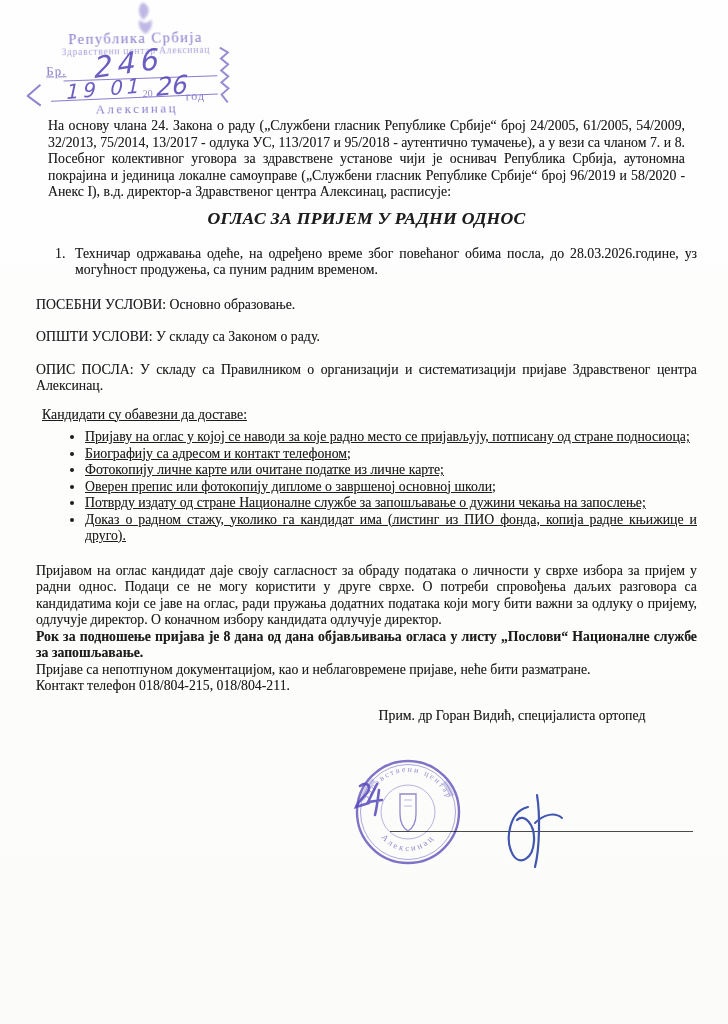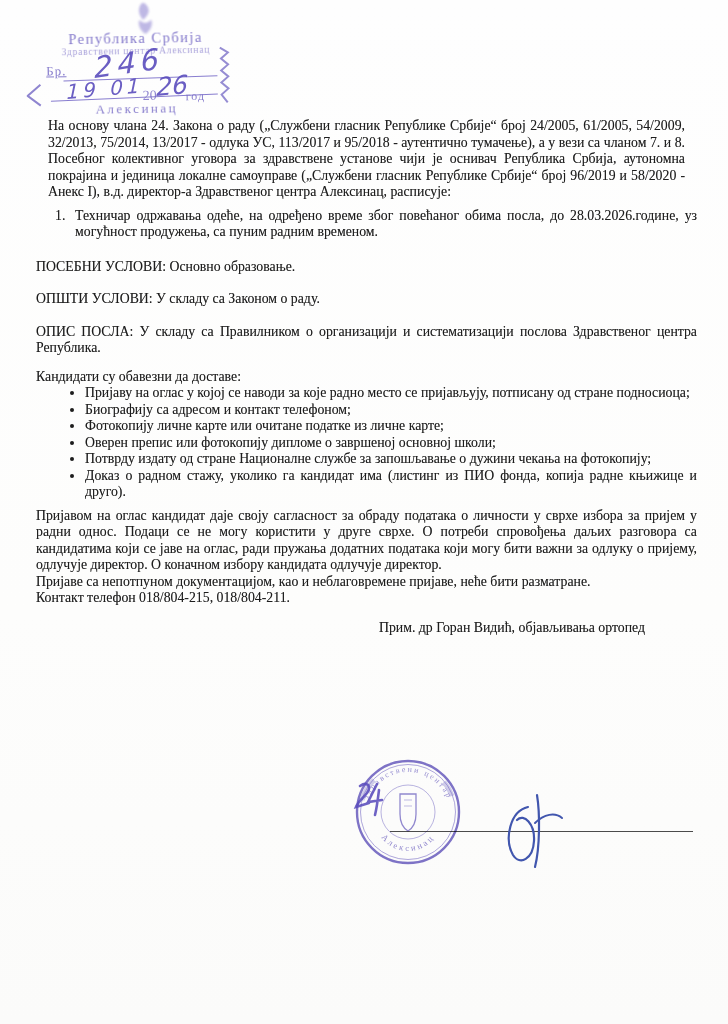--- a/index.html
+++ b/index.html
@@ -16,22 +16,22 @@
   .intro{margin:0 12px 7px;}
   .doc-title{
     text-align:center;font-weight:bold;font-style:italic;
     font-size:17.6px;line-height:20px;letter-spacing:.3px;margin:0 0 18px;
   }
   .vacancy{display:flex;margin:0 0 18px;}
   .vacancy-num{flex:0 0 20px;margin-left:19px;}
   .vacancy-text{flex:1;text-align:justify;}
   .cond{margin:0 0 16px;}
   .cond-last{margin:0 0 12px;}
-  .req-intro{margin:0;}
-  ul.reqs{margin:0 0 7px;padding-left:49px;}
+  .req-intro{margin:6px;text-decoration:underline;}
+  ul.reqs{margin:0 0 18px;padding-left:49px;text-decoration:underline;}
   ul.reqs li{text-align:justify;}
   .par{margin:0;}
   .bold-par{margin:0;font-weight:bold;}
   .contact{margin:0 0 13px;}
   .sig-block{
     width:342px;margin-left:auto;margin-right:14px;
     text-align:center;position:relative;z-index:2;
   }
   
   .top-stamp{
@@ -47,21 +47,21 @@
   .st-br{left:16px;top:62px;font-size:13px;letter-spacing:1px;opacity:.85;text-decoration:underline;}
   .st-ul1{left:33px;top:60px;width:154px;height:18px;
     border-bottom:1.7px solid rgba(106,92,195,.8);transform:rotate(-1deg);}
   .st-ul2{left:20px;top:79px;width:167px;height:18px;
     border-bottom:1.7px solid rgba(106,92,195,.8);transform:rotate(-1.5deg);}
   .hand{font-family:"DejaVu Sans",sans-serif;font-style:italic;color:#5b4dbd;}
   .st-num{left:64px;top:46px;font-size:29px;letter-spacing:5px;
     transform:rotate(-7deg) skewX(-7deg);opacity:.9;}
   .st-date{left:36px;top:76px;font-size:20px;letter-spacing:4px;
     transform:rotate(-4deg) skewX(-6deg);opacity:.9;}
-  .st-y20{left:112px;top:88px;font-size:14px;opacity:.8;}
+  .st-y20{left:112px;top:88px;font-size:10px;opacity:.8;}
   .st-y26{left:126px;top:72px;font-size:25px;
     transform:rotate(-5deg) skewX(-8deg);opacity:.9;}
   .st-god{left:155px;top:90px;font-size:12px;letter-spacing:1px;opacity:.85;}
   .st-city{left:0;top:101px;width:100%;text-align:center;font-size:13px;
     letter-spacing:2.5px;opacity:.85;filter:blur(.25px);}
   .st-chevron{left:-4px;top:82px;opacity:.8;}
   .st-jag{left:186px;top:48px;opacity:.75;}
   
   .round-stamp{
     position:absolute;left:352px;top:756px;z-index:3;
@@ -98,46 +98,48 @@
     </svg>
     <svg class="abs st-jag" width="14" height="58" viewBox="0 0 14 58">
       <path d="M4,1 L12,6 L5,12 L12,18 L5,24 L12,30 L5,36 L12,42 L5,48 L11,56" fill="none" stroke="#7468c5" stroke-width="2"></path>
     </svg>
   </div>
 
   <div class="content">
 
     <p class="intro">На основу члана 24. Закона о раду („Службени гласник Републике Србије“ број 24/2005, 61/2005, 54/2009, 32/2013, 75/2014, 13/2017 - одлука УС, 113/2017 и 95/2018 - аутентично тумачење), а у вези са чланом 7. и 8. Посебног колективног уговора за здравствене установе чији је оснивач Република Србија, аутономна покрајина и јединица локалне самоуправе („Службени гласник Републике Србије“ број 96/2019 и 58/2020 - Анекс I), в.д. директор-а Здравственог центра Алексинац, расписује:</p>
 
+    <div class="doc-title">ОГЛАС ЗА ПРИЈЕМ У РАДНИ ОДНОС</div>
 
     <div class="vacancy">
       <div class="vacancy-num">1.</div>
       <div class="vacancy-text">Техничар одржавања одеће, на одређено време због повећаног обима посла, до 28.03.2026.године, уз могућност продужења, са пуним радним временом.</div>
     </div>
 
     <p class="cond">ПОСЕБНИ УСЛОВИ: Основно образовање.</p>
     <p class="cond">ОПШТИ УСЛОВИ: У складу са Законом о раду.</p>
-    <p class="cond cond-last">ОПИС ПОСЛА: У складу са Правилником о организацији и систематизацији послова Здравственог центра Република.</p>
+    <p class="cond cond-last">ОПИС ПОСЛА: У складу са Правилником о организацији и систематизацији пријаве Здравственог центра Алексинац.</p>
 
     <p class="req-intro">Кандидати су обавезни да доставе:</p>
     <ul class="reqs">
       <li>Пријаву на оглас у којој се наводи за које радно место се пријављују, потписану од стране подносиоца;</li>
       <li>Биографију са адресом и контакт телефоном;</li>
       <li>Фотокопију личне карте или очитане податке из личне карте;</li>
       <li>Оверен препис или фотокопију дипломе о завршеној основној школи;</li>
-      <li>Потврду издату од стране Националне службе за запошљавање о дужини чекања на фотокопију;</li>
+      <li>Потврду издату од стране Националне службе за запошљавање о дужини чекања на запослење;</li>
       <li>Доказ о радном стажу, уколико га кандидат има (листинг из ПИО фонда, копија радне књижице и друго).</li>
     </ul>
 
     <p class="par">Пријавом на оглас кандидат даје своју сагласност за обраду података о личности у сврхе избора за пријем у радни однос. Подаци се не могу користити у друге сврхе. О потреби спровођења даљих разговора са кандидатима који се јаве на оглас, ради пружања додатних података који могу бити важни за одлуку о пријему, одлучује директор. О коначном избору кандидата одлучује директор.</p>
+    <p class="bold-par">Рок за подношење пријава је 8 дана од дана објављивања огласа у листу „Послови“ Националне службе за запошљавање.</p>
     <p class="par">Пријаве са непотпуном документацијом, као и неблаговремене пријаве, неће бити разматране.</p>
     <p class="par contact">Контакт телефон 018/804-215, 018/804-211.</p>
 
     <div class="sig-block">
-      <div>Прим. др Горан Видић, објављивања ортопед</div>
+      <div>Прим. др Горан Видић, специјалиста ортопед</div>
     </div>
   </div>
 
   <div class="sig-rule"></div>
 
   <svg class="round-stamp" width="112" height="112" viewBox="0 0 112 112">
     <defs>
       <path id="arcTop" d="M 14,58 A 42,42 0 1 1 98,58" fill="none"></path>
       <path id="arcBottom" d="M 23,62 A 33,33 0 0 0 89,62" fill="none"></path>
     </defs>

